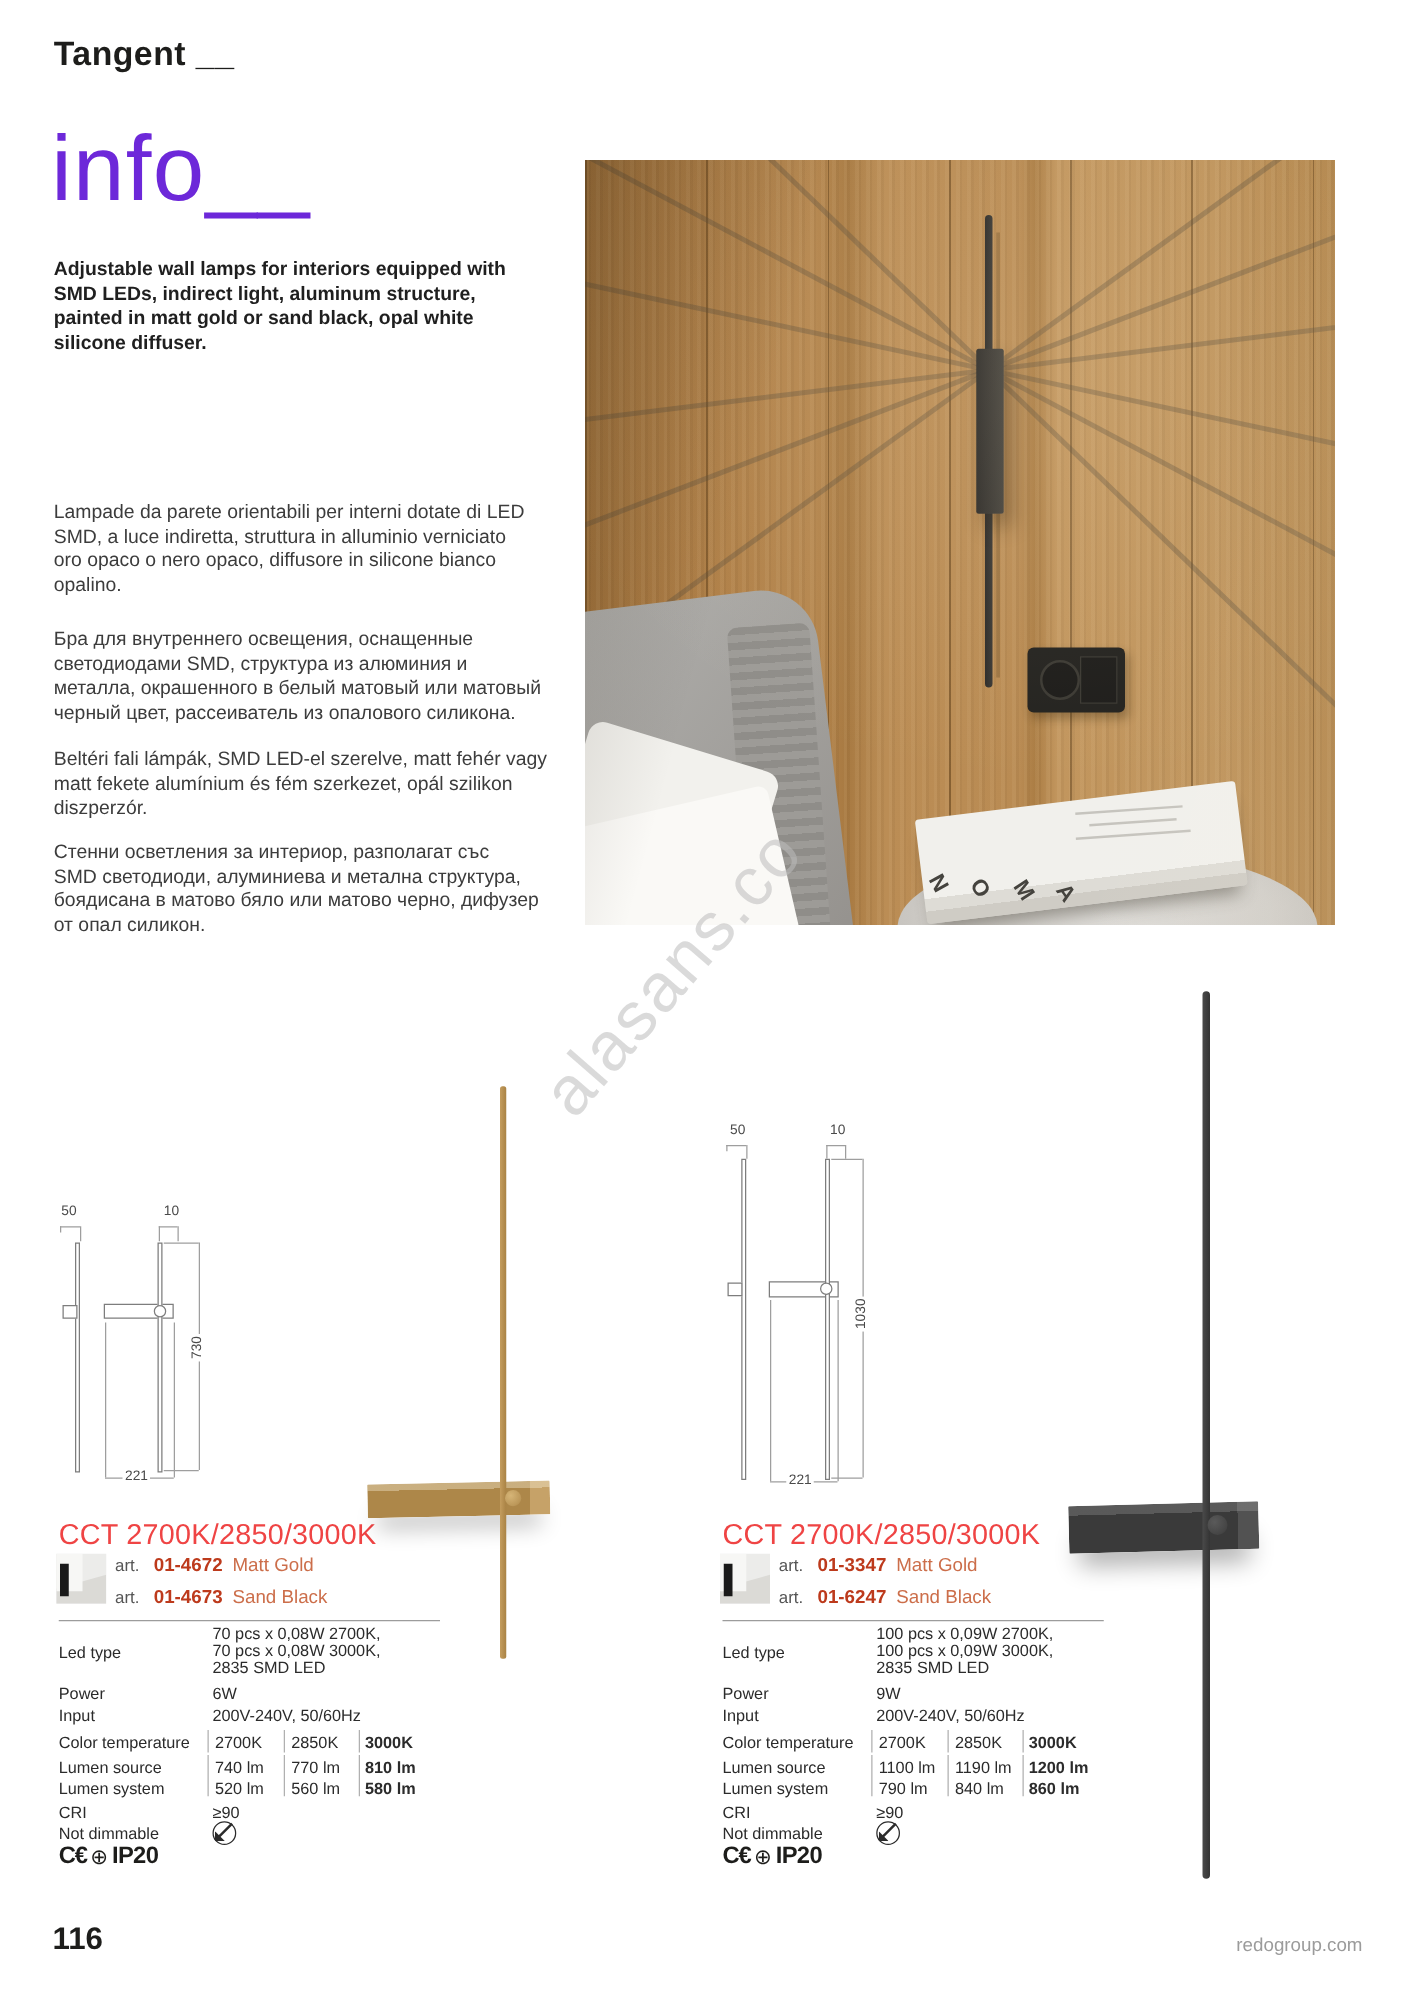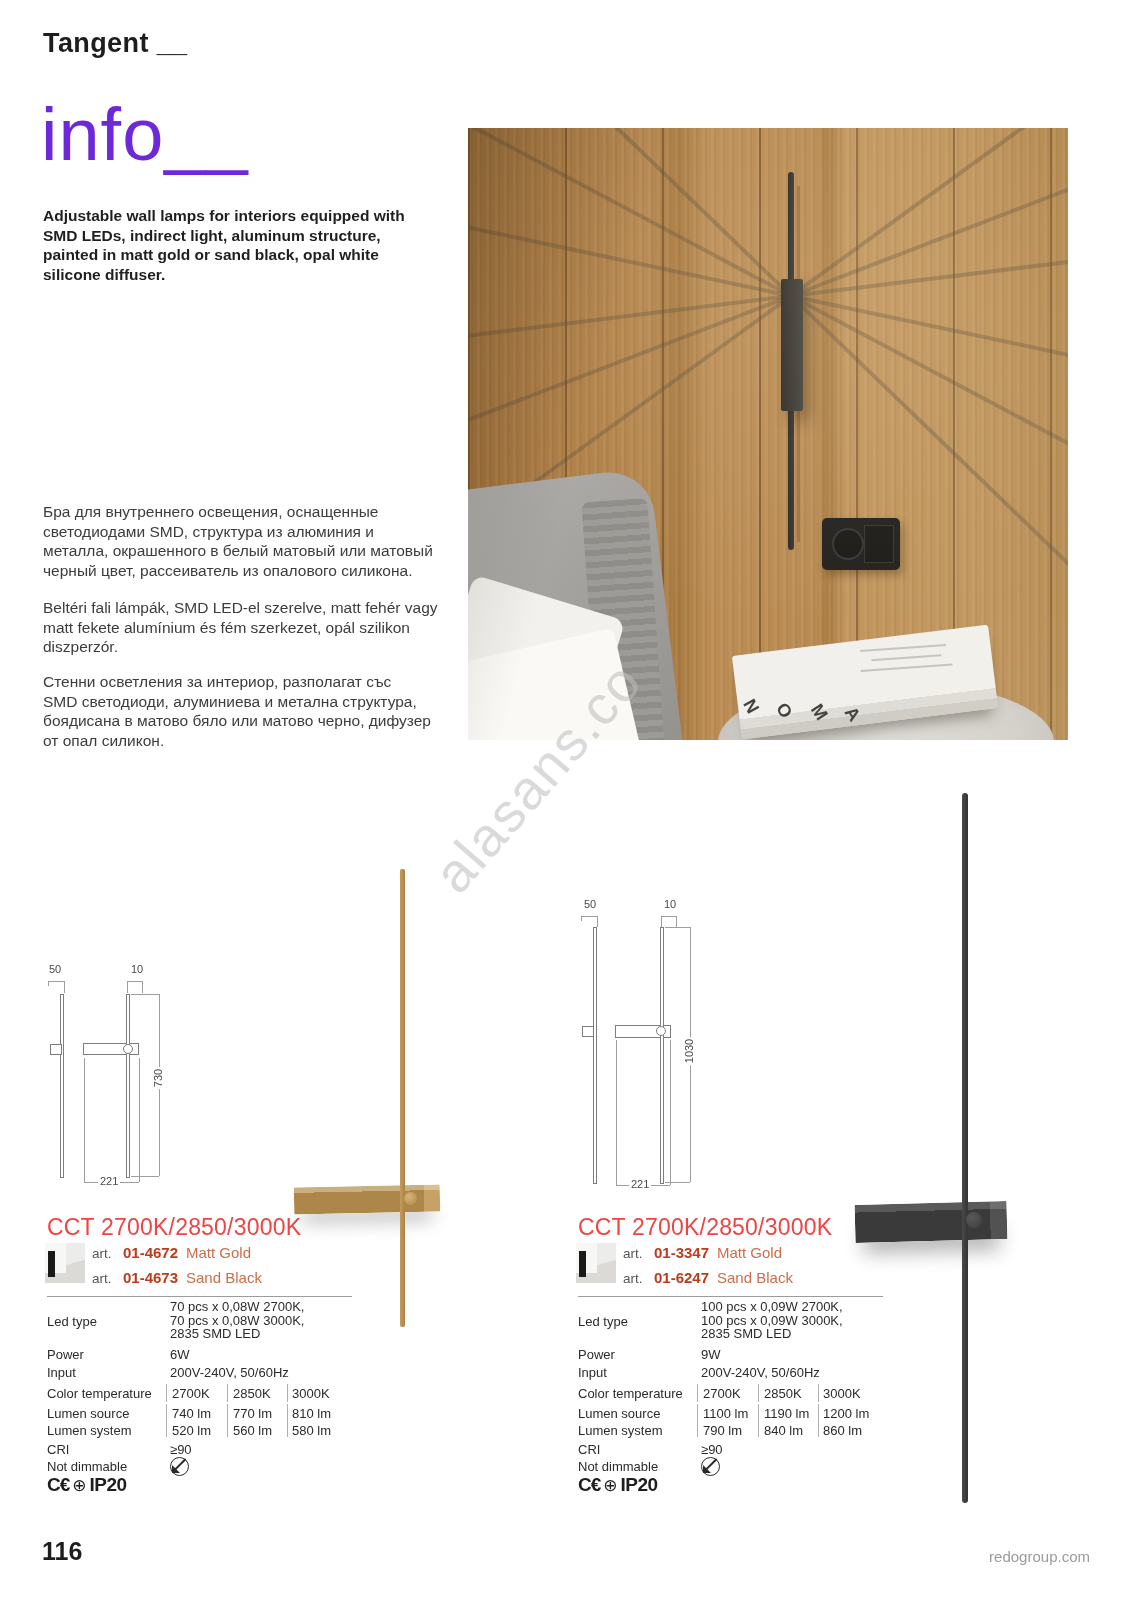--- a/index.html
+++ b/index.html
@@ -93,21 +93,21 @@
   .corner-lamp{position:absolute;left:3px;top:8px;width:7px;height:26px;background:#1a1a1a;}
   .art-rows{position:absolute;left:45px;top:30px;font-size:13.5px;}
   .art-row{display:flex;align-items:baseline;gap:7px;height:25px;}
   .art-label{color:#555;width:24px;}
   .art-code{font-weight:700;font-size:15px;width:56px;}
   .art-finish{font-size:15px;}
   .spec-rule{position:absolute;left:0;top:82px;width:305px;border-top:1px solid #9c9c9c;}
   .srow-label{position:absolute;left:0;font-size:13px;color:#2b2b2b;}
   .srow-value{position:absolute;left:123px;font-size:13px;color:#2b2b2b;white-space:pre-line;}
   .tcol{position:absolute;font-size:13px;color:#2b2b2b;}
-  .tc1{left:125px;} .tc2{left:186px;} .tc3{left:245px;}
+  .tc1{left:125px;} .tc2{left:186px;} .tc3{left:245px;font-weight:bold;}
   .vsep{position:absolute;border-left:1px solid #b0b0b0;width:0;}
   .vs1{left:119px;} .vs2{left:180px;} .vs3{left:240px;}
   .seg1{top:170px;height:18px;} .seg2{top:190px;height:33px;}
   .notdim-icon{position:absolute;left:123px;top:243px;width:17px;height:17px;border:1.6px solid #2b2b2b;border-radius:50%;}
   .notdim-line{position:absolute;left:7px;top:-2px;width:1.6px;height:19px;background:#2b2b2b;transform:rotate(45deg);}
   .notdim-wedge{position:absolute;left:1px;top:7px;width:8px;height:8px;background:#2b2b2b;
          clip-path:polygon(0 100%, 100% 100%, 0 0);}
   .certs{position:absolute;left:0;top:260px;display:flex;align-items:center;gap:3px;}
   .ce-mark{font-size:19px;font-weight:700;letter-spacing:-1px;}
   .earth-mark{font-size:17px;font-weight:400;margin-top:1px;}
@@ -122,20 +122,24 @@
 
 <div class="page">
 
   <div class="abs brand">Tangent __</div>
   <div class="abs info-title">info__</div>
 
   <div class="abs para en" style="top:206px">Adjustable wall lamps for interiors equipped with
 SMD LEDs, indirect light, aluminum structure,
 painted in matt gold or sand black, opal white
 silicone diffuser.</div>
+  <div class="abs para" style="top:400px">Lampade da parete orientabili per interni dotate di LED
+SMD, a luce indiretta, struttura in alluminio verniciato
+oro opaco o nero opaco, diffusore in silicone bianco
+opalino.</div>
   <div class="abs para" style="top:598px">Beltéri fali lámpák, SMD LED-el szerelve, matt fehér vagy
 matt fekete alumínium és fém szerkezet, opál szilikon
 diszperzór.</div>
   <div class="abs para" style="top:502px">Бра для внутреннего освещения, оснащенные
 светодиодами SMD, структура из алюминия и
 металла, окрашенного в белый матовый или матовый
 черный цвет, рассеиватель из опалового силикона.</div>
   <div class="abs para" style="top:672px">Стенни осветления за интериор, разполагат със
 SMD светодиоди, алуминиева и метална структура,
 боядисана в матово бяло или матово черно, дифузер

